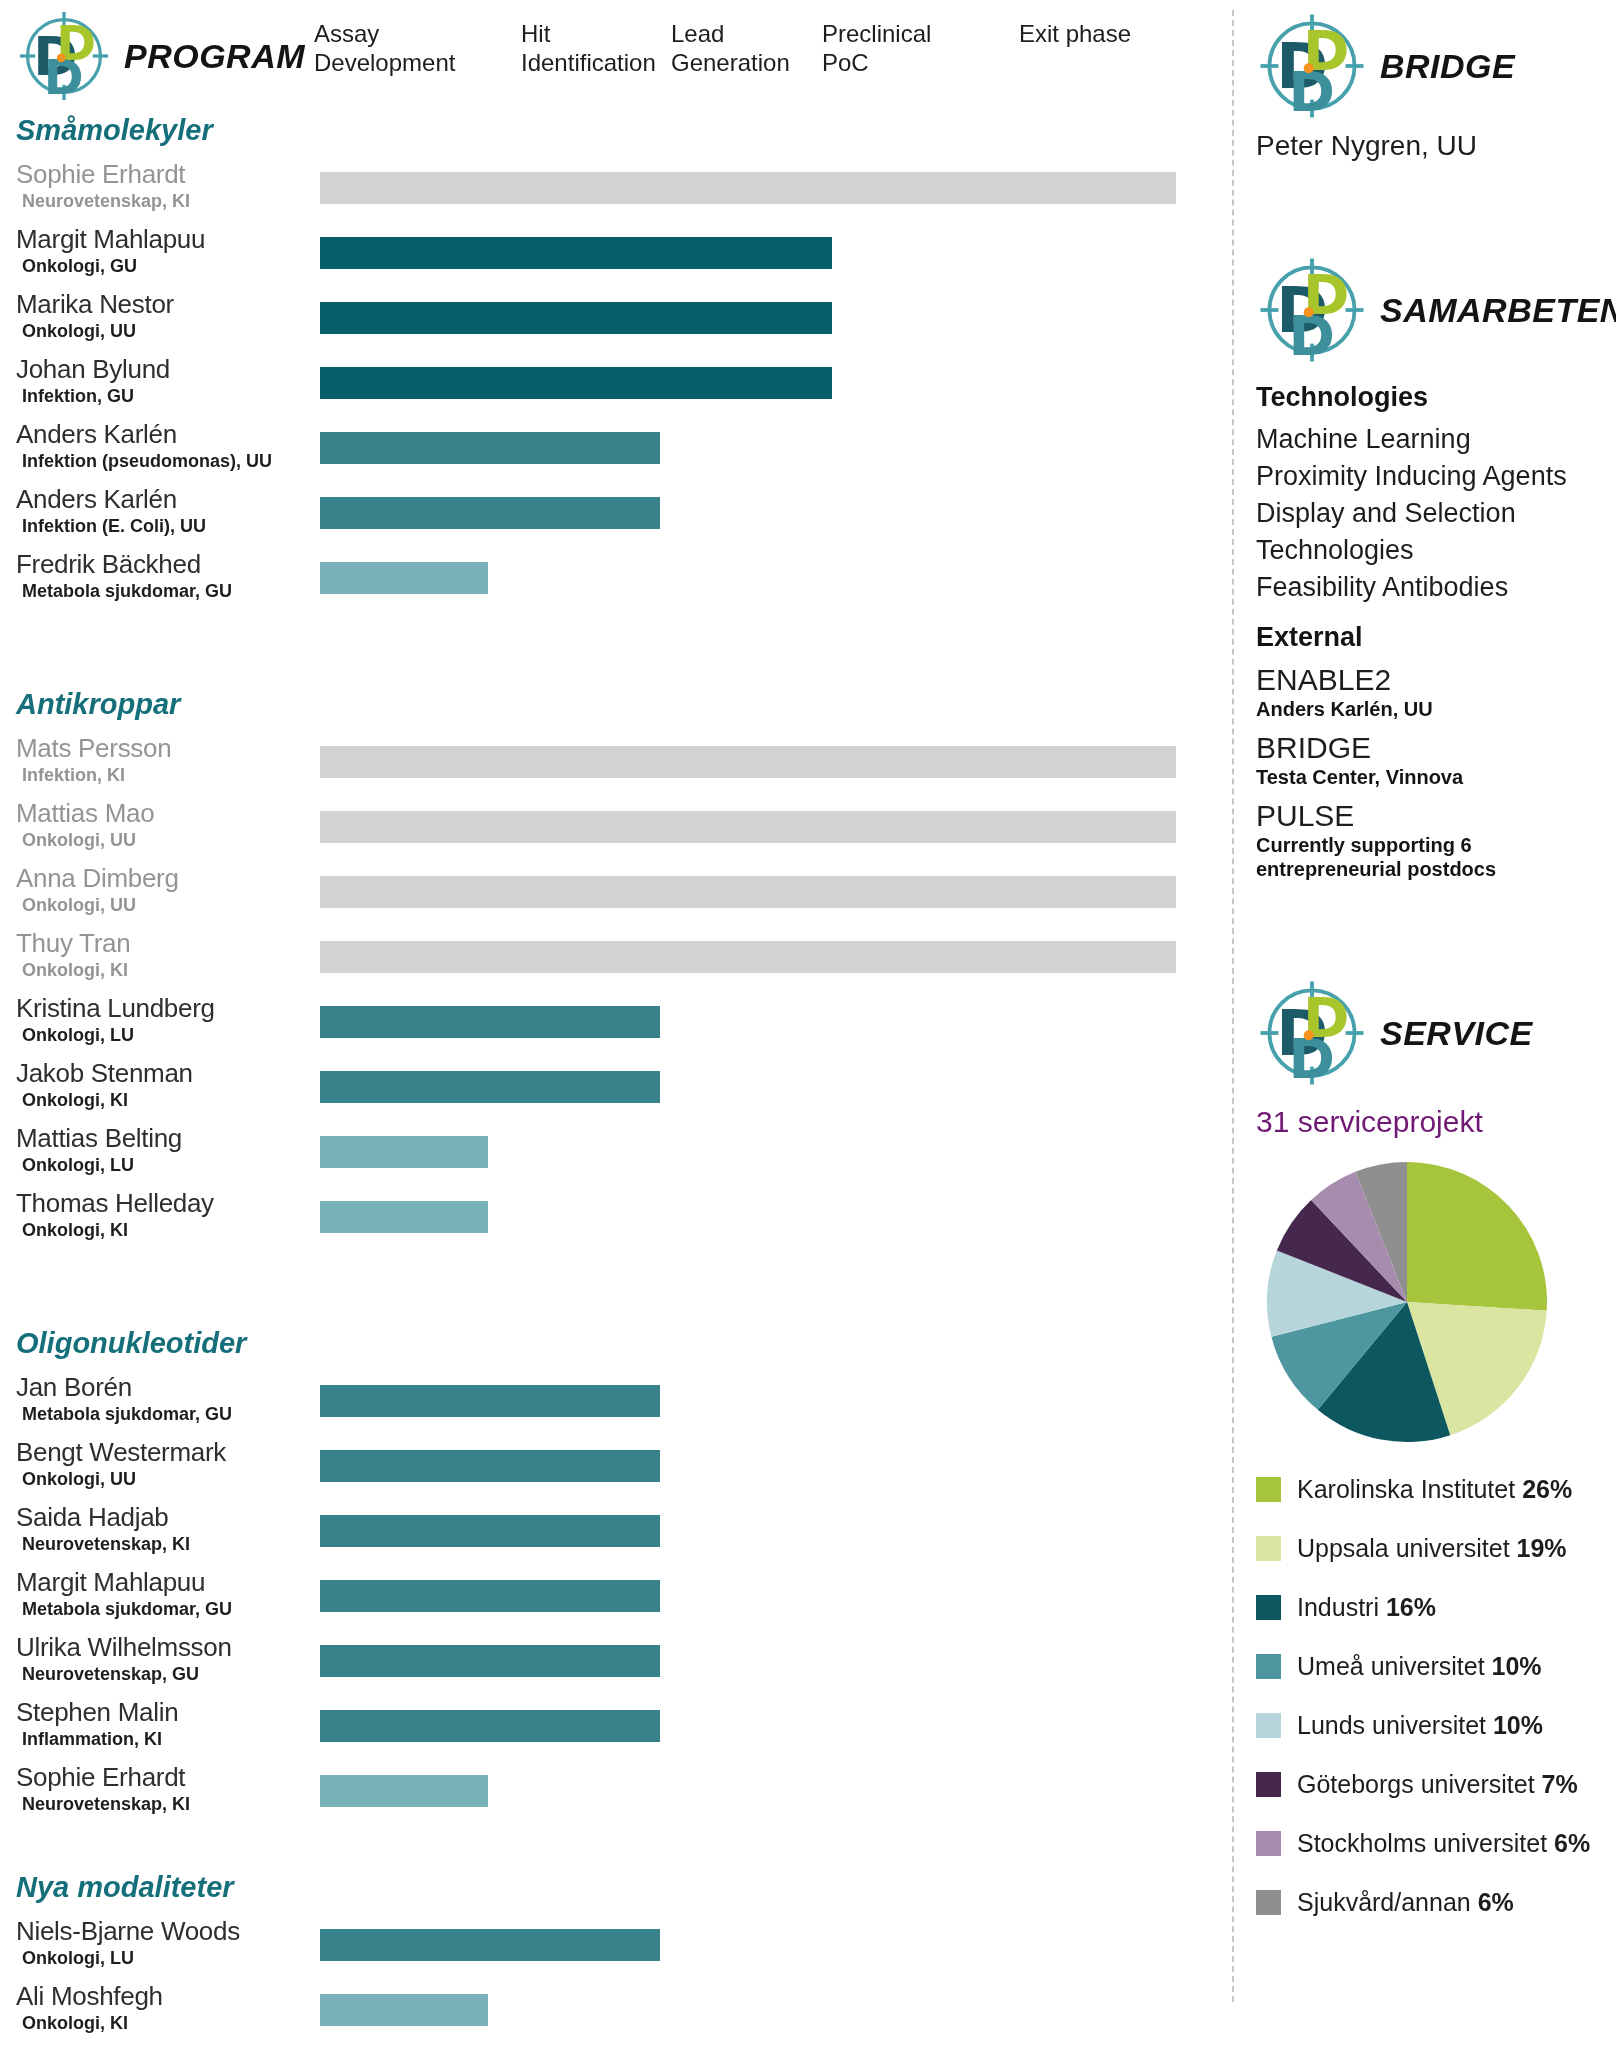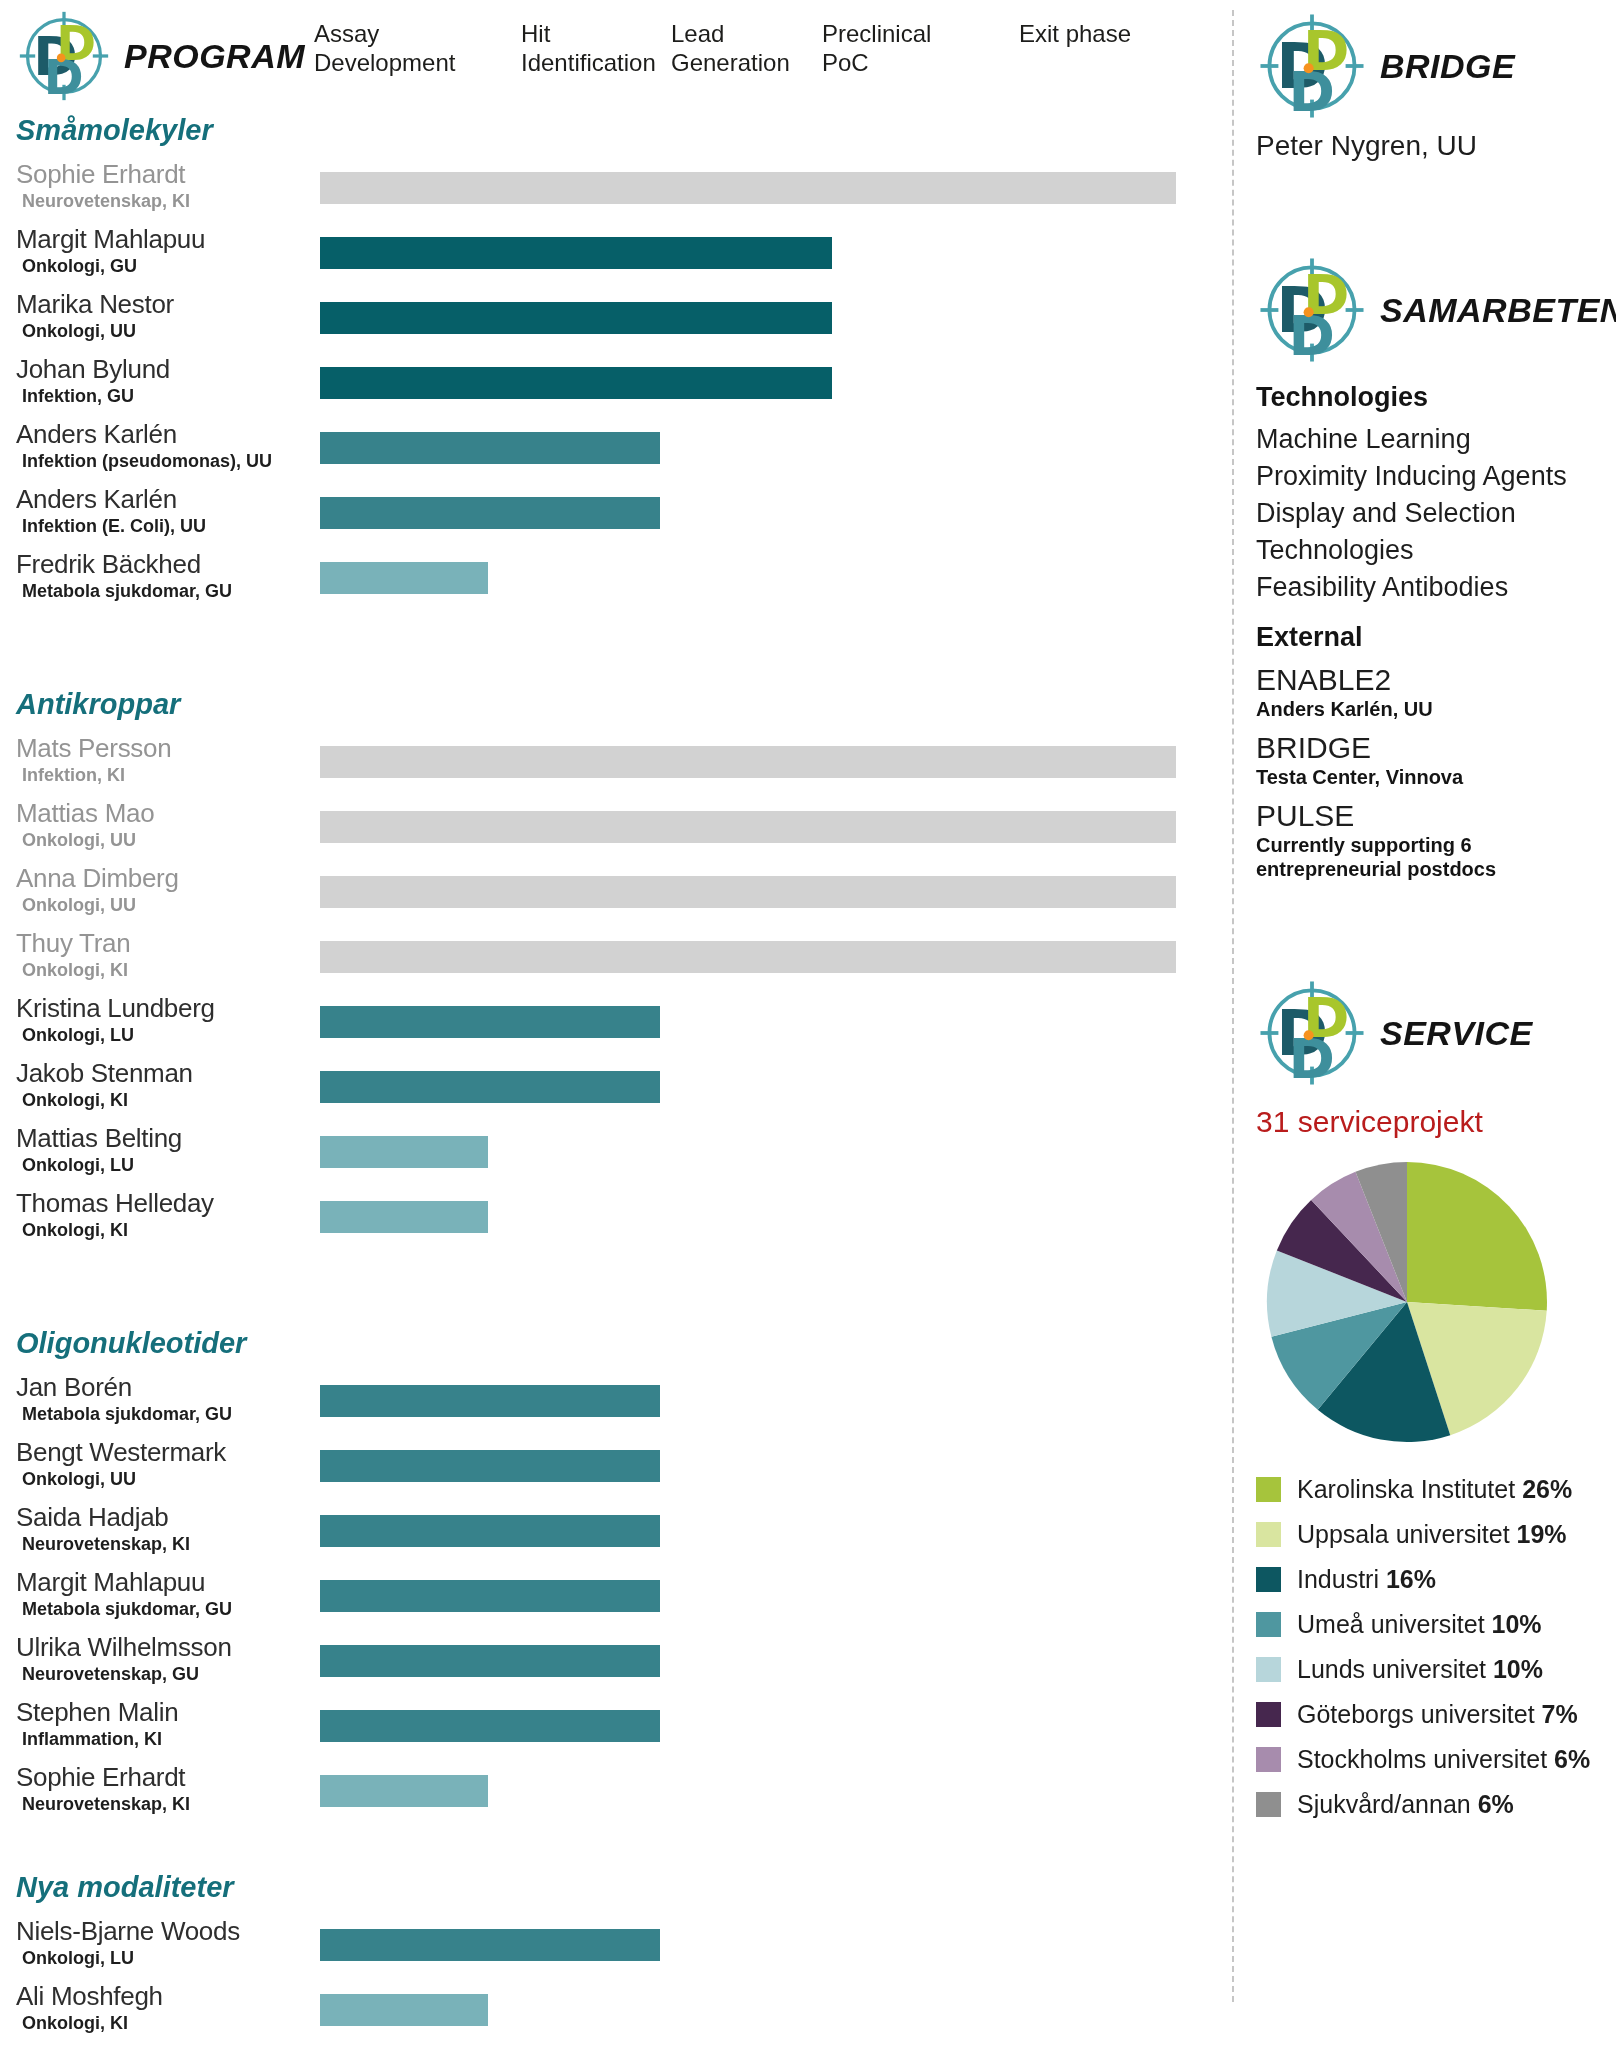--- a/index.html
+++ b/index.html
@@ -34,23 +34,23 @@
   #exits-header{margin-top:10px;}
   #exits-item{margin-top:8px;font-size:28px;color:#1d1d1d;}
   #samarbeten-header{margin-top:92px;}
   .bold-sub{margin-top:16px;font-size:27px;font-weight:bold;color:#141414;}
   #tech-list{margin:8px 0 0 0;padding:0;list-style:none;}
   #tech-list li{font-size:27px;line-height:37px;color:#1d1d1d;}
   #external-list{margin-top:2px;}
   .ext-name{margin-top:10px;font-size:30px;line-height:34px;color:#1d1d1d;}
   .ext-detail{font-size:20px;font-weight:bold;line-height:24px;color:#141414;}
   #service-header{margin-top:96px;}
-  #service-subtitle{margin-top:16px;font-size:30px;color:#b91c1c;}
+  #service-subtitle{margin-top:16px;font-size:30px;color:#701a75;}
   #pie-wrap{margin-top:18px;margin-left:6px;line-height:0;}
-  #legend{margin-top:28px;display:flex;flex-direction:column;gap:16px;}
+  #legend{margin-top:28px;display:flex;flex-direction:column;gap:30px;}
   .legend-item{display:flex;align-items:center;gap:16px;}
   .legend-swatch{width:25px;height:25px;flex:0 0 25px;}
   .legend-label{font-size:25px;color:#1d1d1d;white-space:nowrap;}
   .legend-label b{font-weight:bold;}
 </style>
 </head>
 <body>
 
 <div id="canvas">
 

